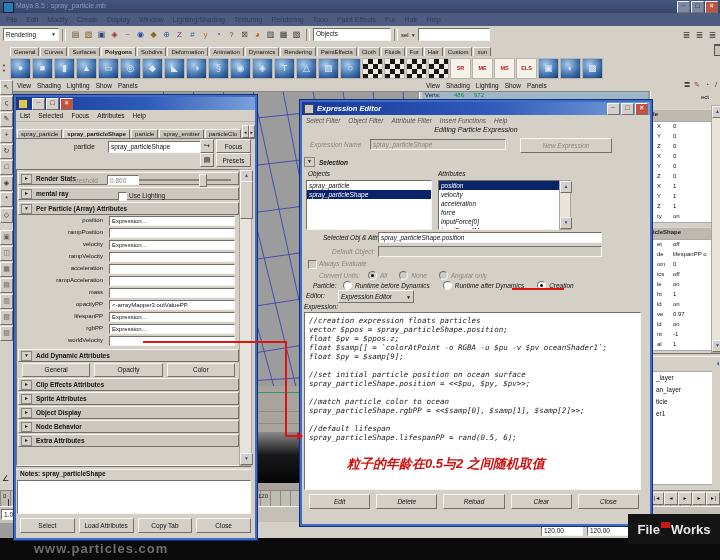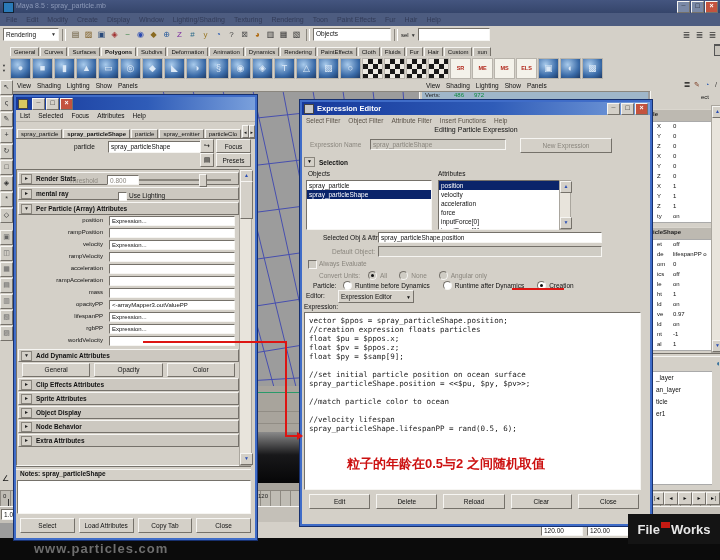--- a/index.html
+++ b/index.html
@@ -670,21 +670,21 @@
 
     <div class="abs flex" style="left:0;top:420px;width:235px;height:16px;padding:0 2px;">
 
     <span class="btn" style="flex:1;height:13px;margin:0 2px;">Select</span>
         <span class="btn" style="flex:1;height:13px;margin:0 2px;">Load Attributes</span>
         <span class="btn" style="flex:1;height:13px;margin:0 2px;">Copy Tab</span>
         <span class="btn" style="flex:1;height:13px;margin:0 2px;">Close</span>
       </div>
   </div>
 
-  <div class="abs win" style="left:300px;top:100px;width:348px;height:422px;z-index:12;">
+  <div class="abs win" style="left:300px;top:100px;width:348px;height:422px;z-index:12;font-style:italic;">
     <div class="tbar">
       <span class="ticon" style="background:#c8c8c8;"></span>
       <span style="flex:1;overflow:hidden;white-space:nowrap;">Expression Editor</span>
       <span class="wb min"></span>
       <span class="wb max"></span>
       <span class="wb close"></span>
     </div>
     <div class="menurow" style="height:11px;padding-left:4px;">
 
     <span class="mi" style="color:#5a5248;">Select Filter</span>
@@ -772,32 +772,33 @@
     <span class="abs lbl" style="left:4px;top:190px;">Editor:</span>
     <span class="abs btn" style="left:36px;top:188px;width:70px;height:11px;justify-content:space-between;padding:0 2px;">
       <span>Expression Editor</span>
       <span style="font-size:5px;">▼</span>
     </span>
     <span class="abs lbl" style="left:2px;top:201px;">Expression:</span>
 
     <div class="abs codewrap" style="left:2px;top:210px;width:337px;height:178px;padding:3px 0 0 4px;box-sizing:border-box;">
       <div>
 
-      <div class="code-line">vector $ppos = spray_particleShape.position;</div>
-          <div class="code-line">//creation expression floats particles</div>
-          <div class="code-line">float $pu = $ppos.x;</div>
+      <div class="code-line">//creation expression floats particles</div>
+          <div class="code-line">vector $ppos = spray_particleShape.position;</div>
           <div class="code-line">float $pv = $ppos.z;</div>
+          <div class="code-line">float $samp[] = `colorAtPoint -o RGBA -u $pu -v $pv oceanShader1`;</div>
           <div class="code-line">float $py = $samp[9];</div>
           <div class="code-line"></div>
           <div class="code-line">//set initial particle position on ocean surface</div>
           <div class="code-line">spray_particleShape.position = &lt;&lt;$pu, $py, $pv&gt;&gt;;</div>
           <div class="code-line"></div>
           <div class="code-line">//match particle color to ocean</div>
+          <div class="code-line">spray_particleShape.rgbPP = &lt;&lt;$samp[0], $samp[1], $samp[2]&gt;&gt;;</div>
           <div class="code-line"></div>
-          <div class="code-line">//velocity lifespan</div>
+          <div class="code-line">//default lifespan</div>
           <div class="code-line">spray_particleShape.lifespanPP = rand(0.5, 6);</div>
         </div>
       <div class="abs" style="left:42px;top:142px;font-size:13px;font-weight:bold;color:#cc1111;white-space:nowrap;">粒子的年龄在0.5与2 之间随机取值</div>
     </div>
 
     <div class="abs flex" style="left:4px;top:392px;width:336px;height:15px;">
 
     <span class="btn" style="flex:1;height:13px;margin:0 3px;">Edit</span>
         <span class="btn" style="flex:1;height:13px;margin:0 3px;">Delete</span>
         <span class="btn" style="flex:1;height:13px;margin:0 3px;">Reload</span>

